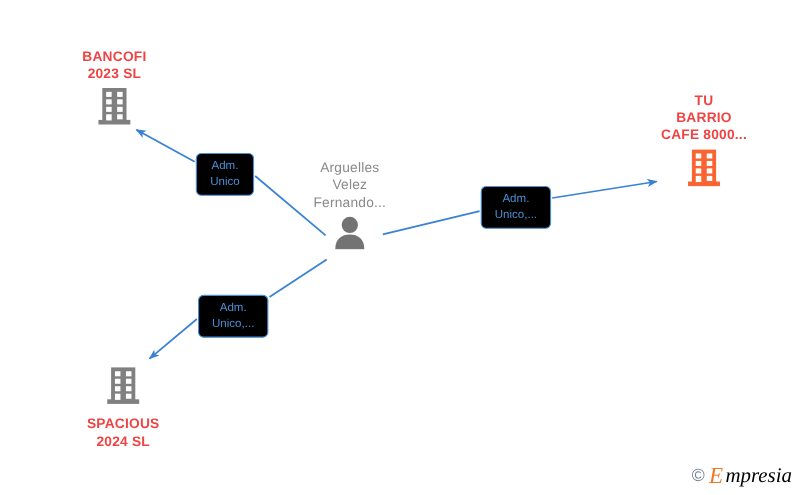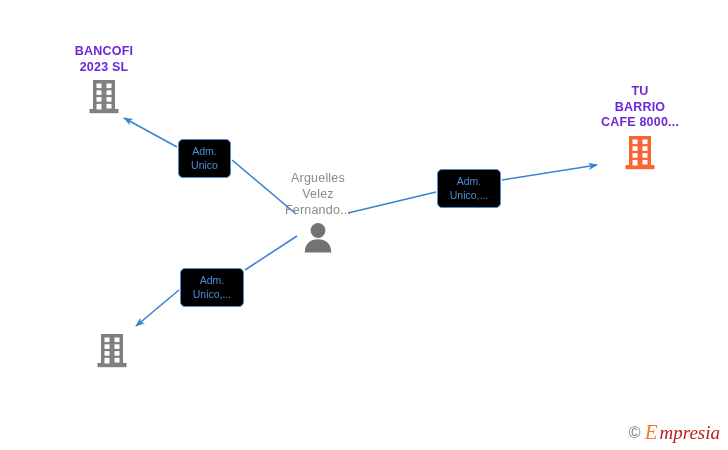--- a/index.html
+++ b/index.html
@@ -39,21 +39,21 @@
     display: flex;
     flex-direction: column;
     align-items: center;
     width: 160px;
     margin-left: -80px;
   }
   .node-label {
     font-size: 12.5px;
     line-height: 15.5px;
     font-weight: bold;
-    color: #6d28d9;
+    color: #ef4444;
     text-align: center;
     letter-spacing: .2px;
     white-space: pre-line;
   }
   .node-label.person {
     font-weight: normal;
     color: #8a8a8a;
     font-size: 12.5px;
     line-height: 16px;
   }
@@ -99,21 +99,21 @@
     font-style: italic;
     font-size: 21px;
     color: #f07a28;
     line-height: 1;
     margin-right: -2px;
   }
   #watermark .wm-rest {
     font-family: "Liberation Serif", "DejaVu Serif", serif;
     font-style: italic;
     font-size: 19px;
-    color: #b91c1c;
+    color: #000000;
     line-height: 1;
   }
 </style>
 </head>
 <body>
 
 <div id="graph-canvas">
 
   <svg id="edge-layer" viewBox="0 0 728 450" width="728" height="450">
     <defs>
@@ -178,21 +178,21 @@
           <rect x="20.5" y="12.3" width="5" height="4.6"></rect>
           <rect x="10.5" y="19.1" width="5" height="4.6"></rect>
           <rect x="20.5" y="19.1" width="5" height="4.6"></rect>
           <rect x="10.5" y="25.9" width="5" height="5.6"></rect>
           <rect x="20.5" y="25.9" width="5" height="4.6"></rect>
         </g>
       </svg>
     </span>
   </div>
 
-  <div class="node" style="left:318px; top:170px;justify-content:flex-end;">
+  <div class="node" style="left:318px; top:144px;justify-content:flex-end;">
     <div class="node-label person">Arguelles
 Velez
 Fernando...</div>
     <span class="node-icon">
       <svg width="32" height="32" viewBox="0 0 32 32" aria-hidden="true">
         <circle cx="16" cy="9.5" r="7.4" fill="#737373"></circle>
         <path d="M2.8 31.5 C2.8 22.2 8.6 18.2 16 18.2 C23.4 18.2 29.2 22.2 29.2 31.5 Z" fill="#737373"></path>
       </svg>
     </span>
   </div>
@@ -209,20 +209,22 @@
           <rect x="20.5" y="5.5" width="5" height="4.6"></rect>
           <rect x="10.5" y="12.3" width="5" height="4.6"></rect>
           <rect x="20.5" y="12.3" width="5" height="4.6"></rect>
           <rect x="10.5" y="19.1" width="5" height="4.6"></rect>
           <rect x="20.5" y="19.1" width="5" height="4.6"></rect>
           <rect x="10.5" y="25.9" width="5" height="5.6"></rect>
           <rect x="20.5" y="25.9" width="5" height="4.6"></rect>
         </g>
       </svg>
     </span>
+    <div class="node-label">SPACIOUS
+2024  SL</div>
   </div>
 
   <div class="edge-label" style="left:178px; top:139px; width:53px;">Adm.
 Unico</div>
 
   <div class="edge-label" style="left:437px; top:169px; width:64px;">Adm.
 Unico,...</div>
 
   <div class="edge-label" style="left:180px; top:268px; width:64px;">Adm.
 Unico,...</div>

